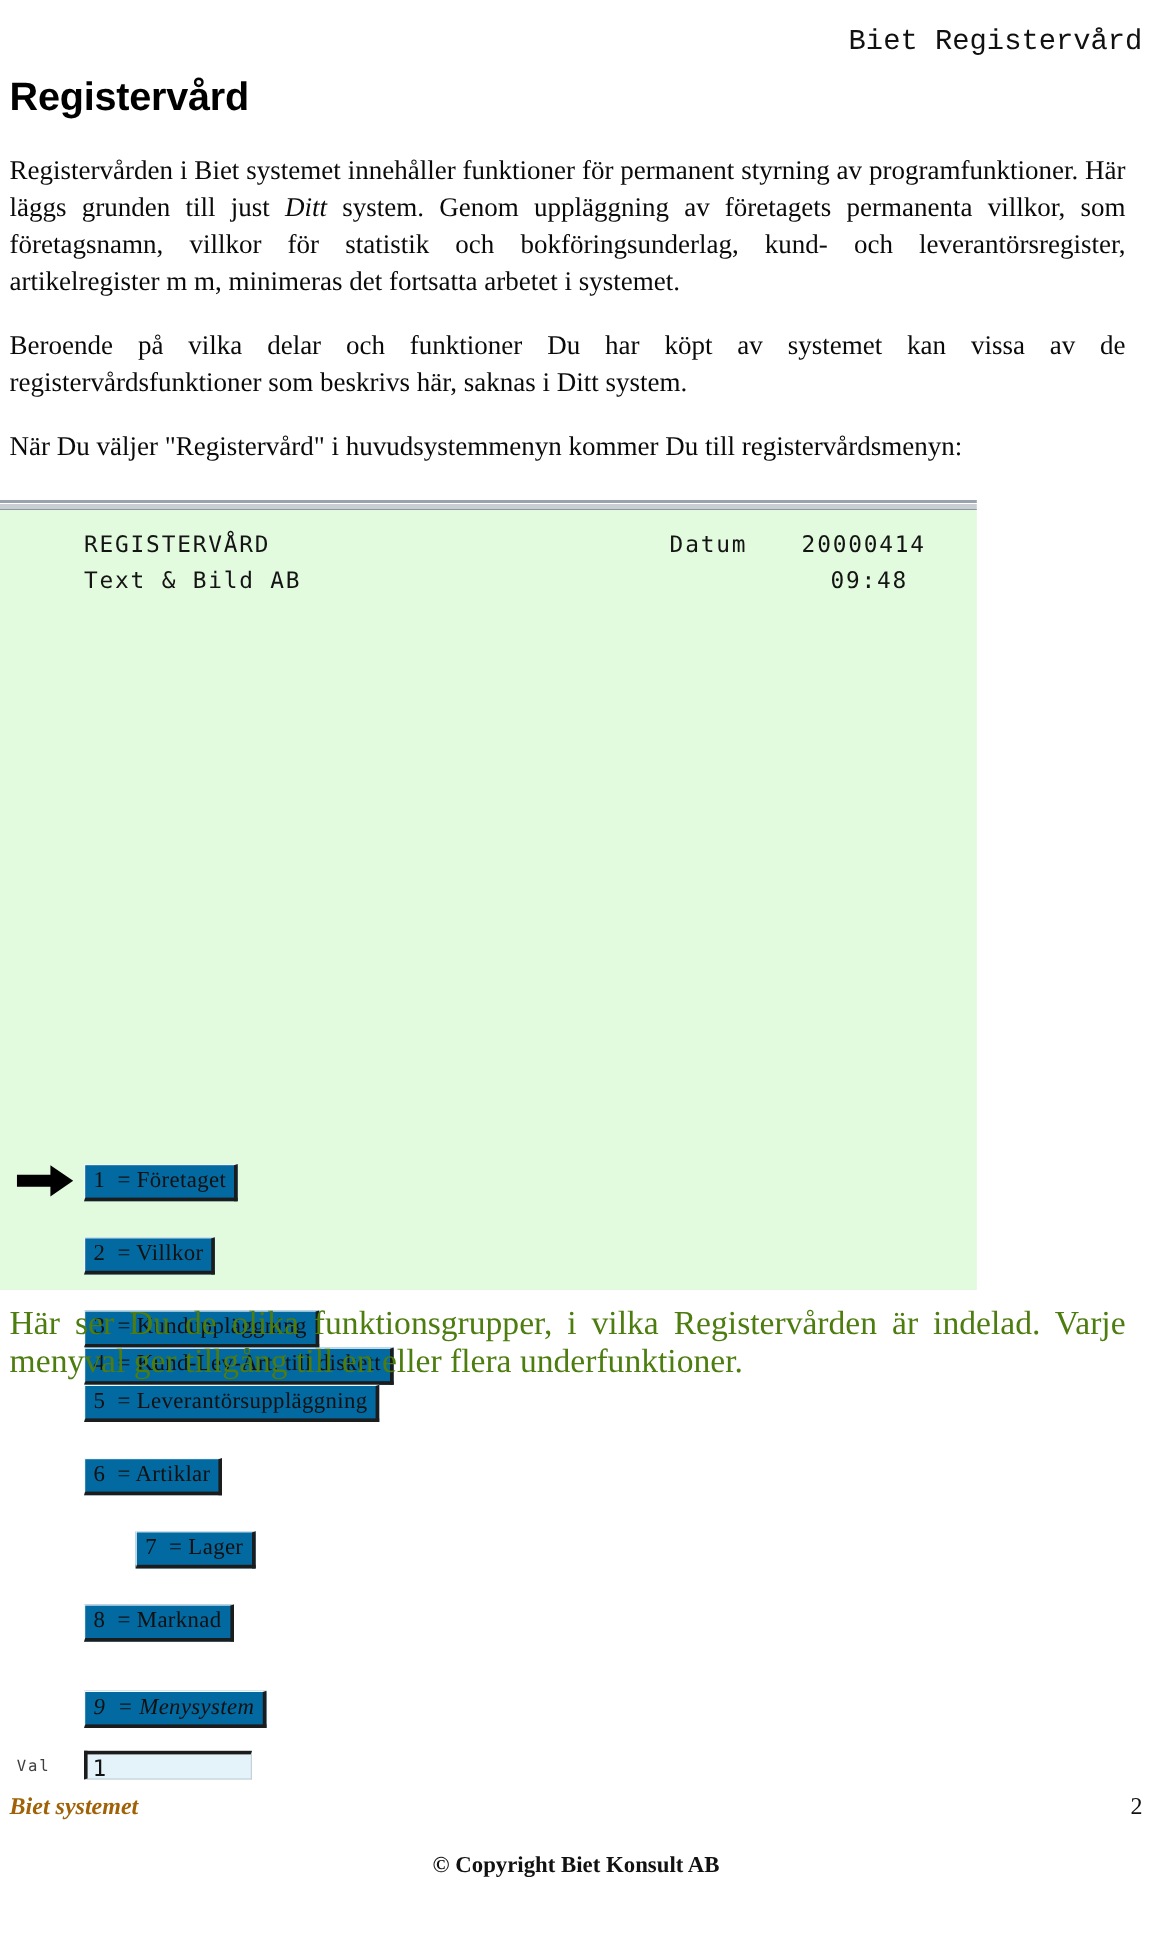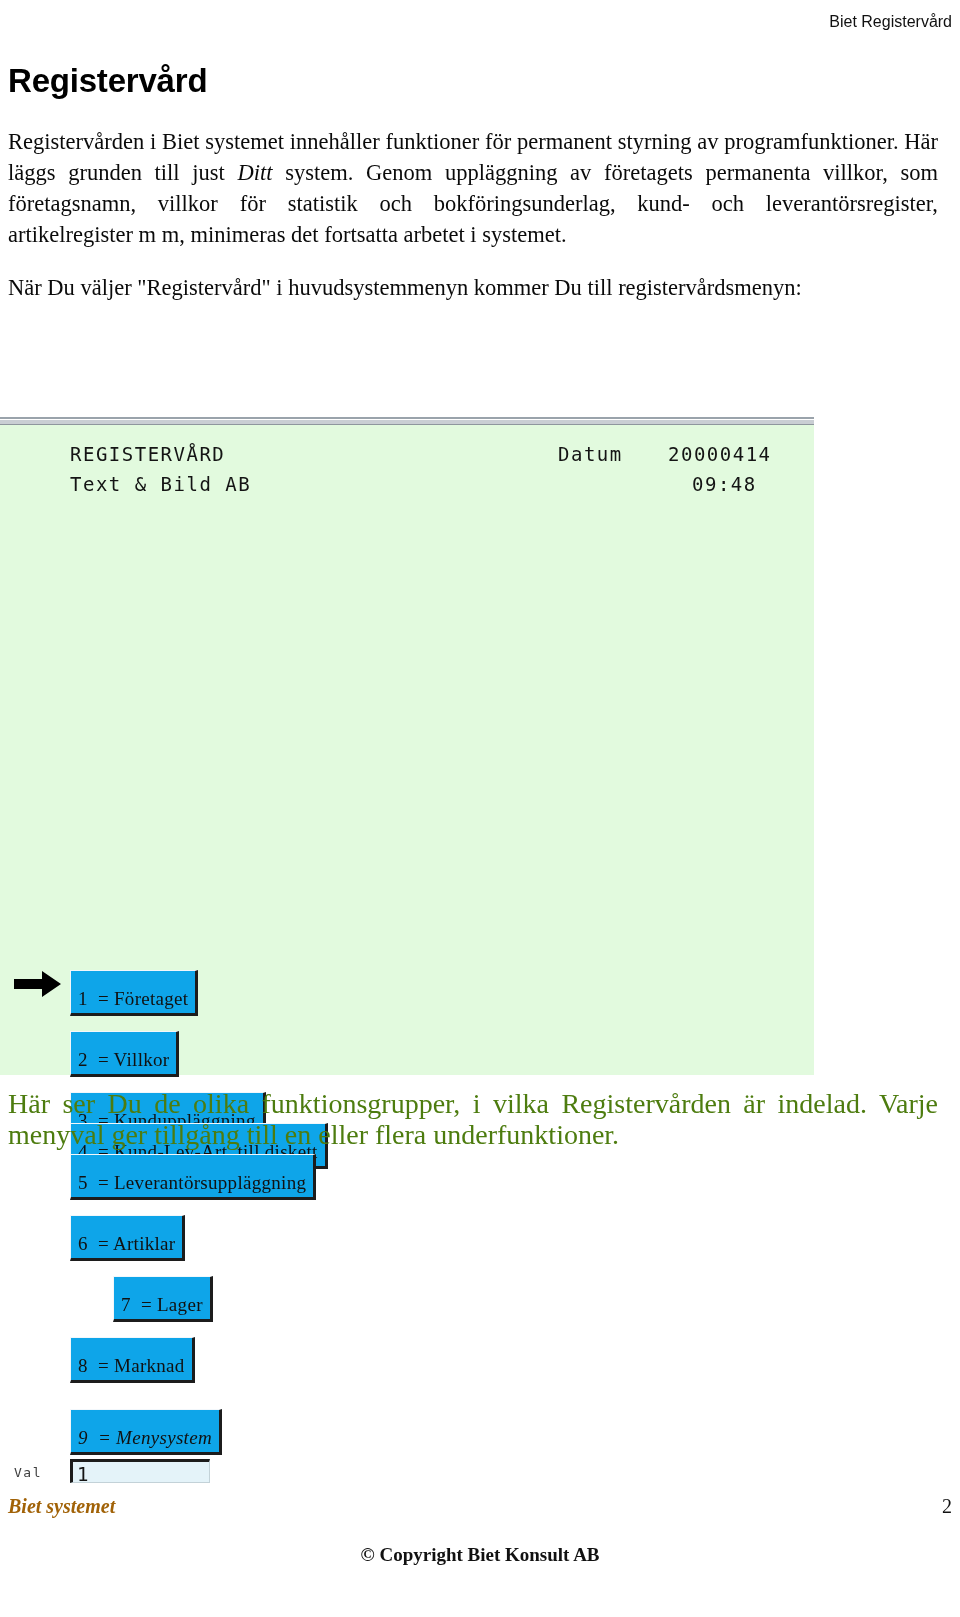--- a/index.html
+++ b/index.html
@@ -19,24 +19,24 @@
   .page {
     position: relative;
     width: 960px;
     height: 1617px;
     box-sizing: border-box;
   }
 
   
   .running-header {
     position: absolute;
-    top: 10px;
+    top: 24px;
     right: 8px;
-    font-family: Liberation Sans, sans-serif;
-    font-size: 16px;
+    font-family: Liberation Mono, monospace;
+    font-size: 24px;
     line-height: 24px;
     color: #111;
     white-space: nowrap;
   }
 
   
   .content {
     position: absolute;
     left: 8px;
     top: 62px;
@@ -109,26 +109,26 @@
     position: absolute;
     left: 14px;
     top: 544px;
     width: 48px;
     height: 30px;
   }
 
   
   .menu-box {
     position: absolute;
-    background: #0ea5e9;
+    background: #0369a1;
     color: #111111;
     font-family: "Liberation Serif", "DejaVu Serif", serif;
     font-size: 19px;
     line-height: 22px;
-    padding: 17px 7px 3px 7px;
+    padding: 2px 7px 3px 7px;
     border-top: 1px solid #f2f7fb;
     border-left: 1px solid #f2f7fb;
     border-right: 3px solid #1c1c1c;
     border-bottom: 3px solid #1c1c1c;
     white-space: pre;
     letter-spacing: 0.3px;
   }
 
   
   .val-label {
@@ -225,20 +225,21 @@
 <div class="page">
 
   <div class="running-header">Biet Registervård</div>
 
   <div class="content">
 
     <h1 class="doc-title">Registervård</h1>
 
     <p class="para"><span>Registervården i Biet systemet innehåller funktioner för permanent styrning av programfunktioner. Här läggs grunden till just </span><em>Ditt</em><span> system. Genom uppläggning av företagets permanenta villkor, som företagsnamn, villkor för statistik och bokföringsunderlag, kund- och leverantörsregister, artikelregister m m, minimeras det fortsatta arbetet i systemet.</span></p>
 
+    <p class="para">Beroende på vilka delar och funktioner Du har köpt av systemet kan vissa av de registervårdsfunktioner som beskrivs här, saknas i Ditt system.</p>
 
     <p class="para no-justify">När Du väljer "Registervård" i huvudsystemmenyn kommer Du till registervårdsmenyn:</p>
   </div>
 
   <div class="terminal-wrap">
     <div class="terminal-topbar"></div>
 
     <div class="terminal">
 
       <div class="term-row term-title">REGISTERVÅRD</div>

